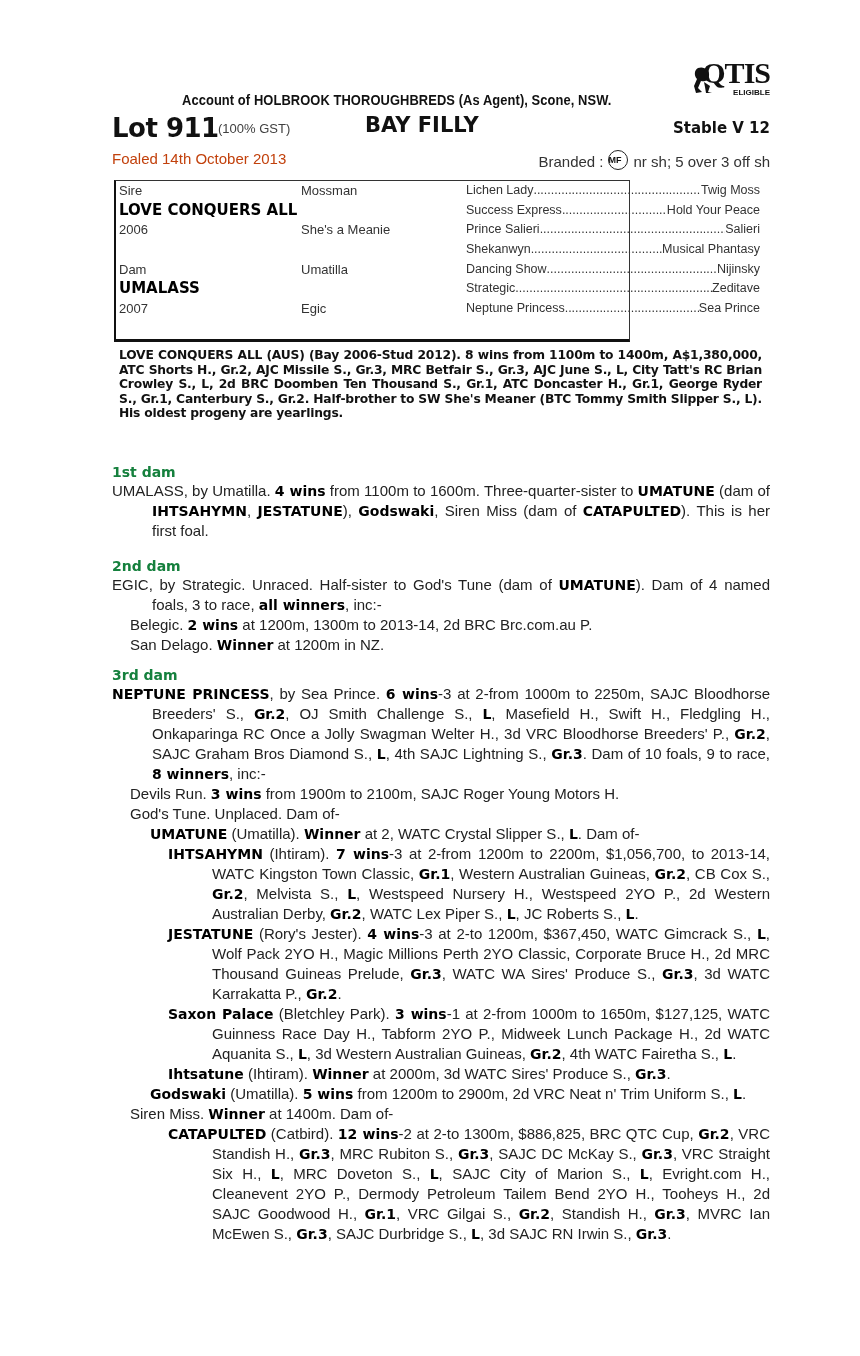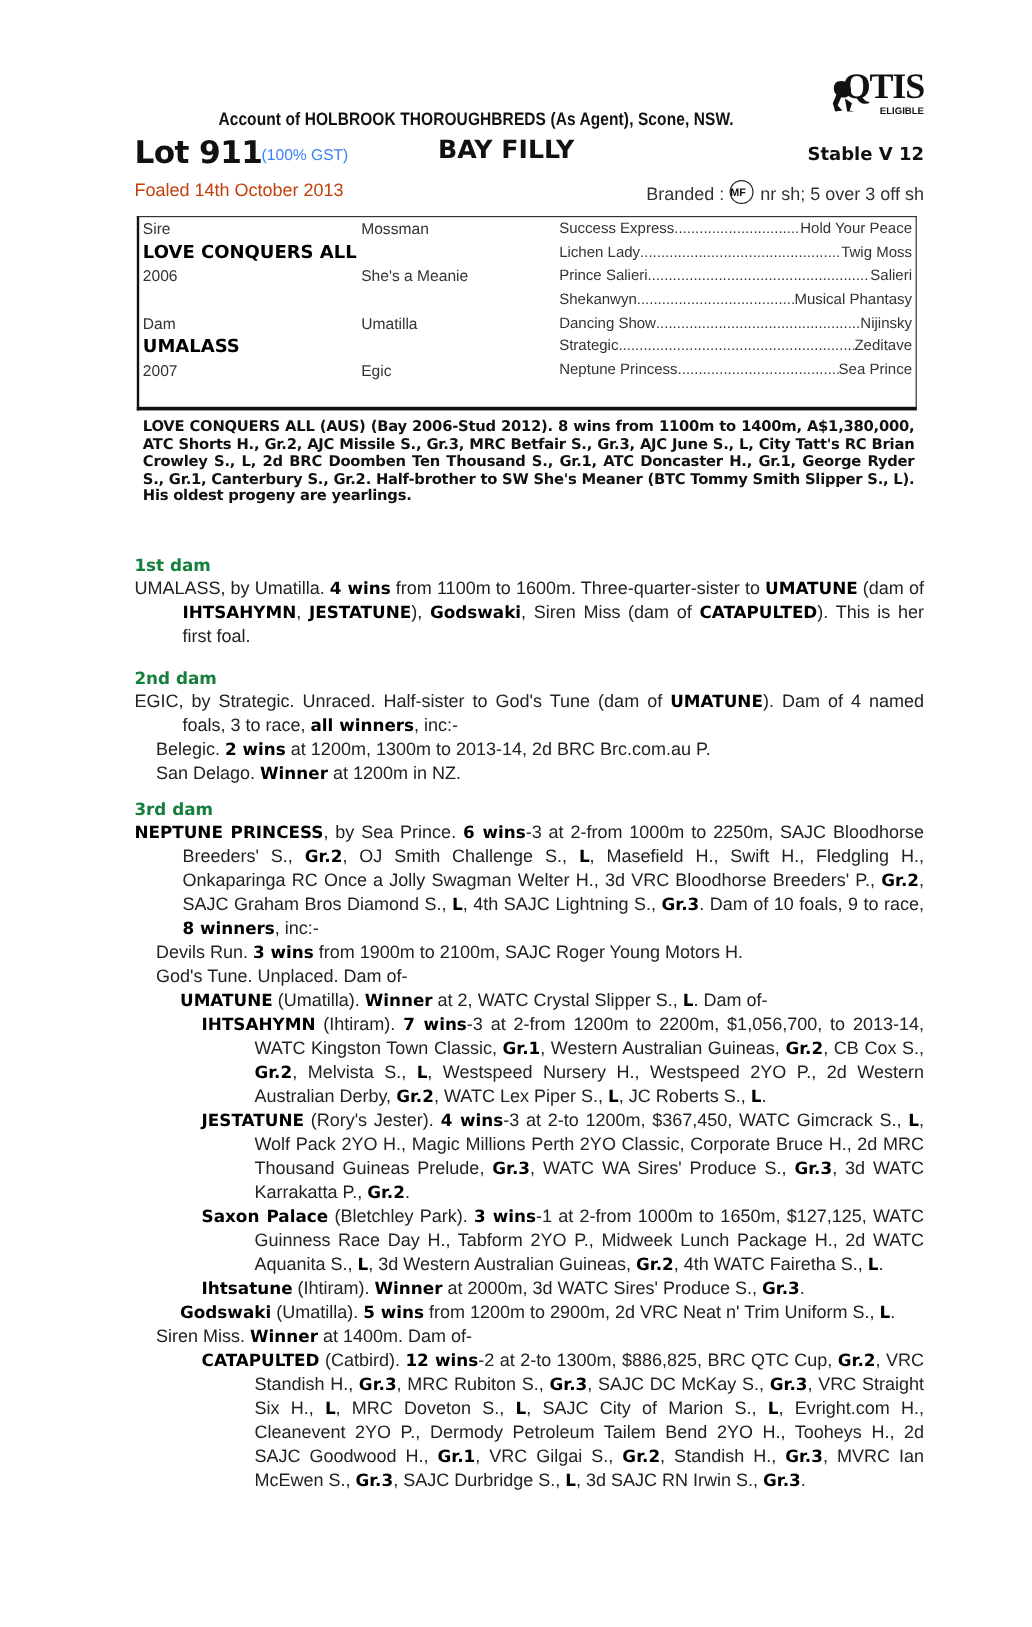--- a/index.html
+++ b/index.html
@@ -7,29 +7,29 @@
   .page { position: absolute; left: 112px; top: 0; width: 658px; }
 
   .logo { position: absolute; left: 578px; top: 58px; width: 80px; height: 42px; }
   .logo .otis { position: absolute; right: 0; top: 0; font-family: "Liberation Serif", serif; font-size: 30px; font-weight: bold; letter-spacing: -1px; line-height: 30px; }
   .logo .elig { position: absolute; right: 0; top: 30px; font-family: "Liberation Sans", sans-serif; font-size: 8px; font-weight: bold; letter-spacing: 0px; }
   .logo .horse { position: absolute; left: 2px; top: 8px; width: 22px; height: 28px; }
 
   .account { position: absolute; left: 70px; top: 91px; font-size: 15px; font-weight: bold; transform: scaleX(0.86); transform-origin: left; white-space: nowrap; letter-spacing: 0.1px; }
   .lotline { position: absolute; left: 0; top: 113px; width: 658px; height: 28px; }
   .lot { position: absolute; left: 0; top: 0; font-size: 26px; font-weight: bold; font-family: "DejaVu Sans", sans-serif; letter-spacing: -0.5px; }
-  .gst { position: absolute; left: 106px; top: 8px; font-size: 13px; color: #3b82f6; }
+  .gst { position: absolute; left: 106px; top: 8px; font-size: 13px; color: #404040; }
   .title { position: absolute; left: 253px; top: 0; font-size: 21px; font-weight: bold; font-family: "DejaVu Sans", sans-serif; }
   .stable { position: absolute; right: 0; top: 6px; font-size: 15px; font-weight: bold; font-family: "DejaVu Sans", sans-serif; }
 
   .foaled { position: absolute; left: 0; top: 150px; font-size: 15px; color: #c2410c; }
   .branded { position: absolute; right: 0; top: 150px; font-size: 15px; color: #333; white-space: nowrap; }
   .brand-icon { display: inline-block; width: 18px; height: 18px; border: 1.5px solid #222; border-radius: 50%; font-size: 9px; font-weight: bold; text-align: left; line-height: 18px; vertical-align: 4px; margin: 0 6px 0 4px; color: #111; }
 
-  .pedbox { position: absolute; left: 2px; top: 180px; width: 650px; height: 162px; border: 1px solid #333; border-left: 2px solid #111; border-bottom: 3px solid #111; box-sizing: border-box; }
+  .pedbox { position: absolute; left: 2px; top: 180px; width: 516px; height: 162px; border: 1px solid #333; border-left: 2px solid #111; border-bottom: 3px solid #111; box-sizing: border-box; }
   .ped-col1 { position: absolute; left: 3px; top: 0; width: 180px; }
   .ped-col2 { position: absolute; left: 185px; top: 0; width: 160px; }
   .ped-col3 { position: absolute; left: 350px; top: 0; width: 294px; }
   .prow { height: 19.7px; line-height: 19.7px; font-size: 13px; color: #333; white-space: nowrap; }
   .prow.big { font-size: 15px; font-weight: bold; color: #000; font-family: "DejaVu Sans", sans-serif; }
   .gp { display: flex; font-size: 12.5px; color: #333; height: 19.7px; line-height: 19.7px; }
   .gp .l { white-space: nowrap; }
   .gp .dots { flex: 1; overflow: hidden; white-space: nowrap; letter-spacing: 0px; }
   .gp .dots::after { content: "........................................................................................................"; }
   .gp .r { white-space: nowrap; }
@@ -87,28 +87,28 @@
       <div class="prow">Mossman</div>
       <div class="prow"></div>
       <div class="prow">She's a Meanie</div>
       <div class="prow"></div>
       <div class="prow">Umatilla</div>
       <div class="prow"></div>
       <div class="prow">Egic</div>
     </div>
     <div class="ped-col3" id="gp-col">
         <div class="gp">
+          <span class="l">Lichen Lady</span>
+          <span class="dots"></span>
+          <span class="r">Twig Moss</span>
+        </div>
+        <div class="gp">
           <span class="l">Success Express</span>
           <span class="dots"></span>
           <span class="r">Hold Your Peace</span>
-        </div>
-        <div class="gp">
-          <span class="l">Lichen Lady</span>
-          <span class="dots"></span>
-          <span class="r">Twig Moss</span>
         </div>
         <div class="gp">
           <span class="l">Prince Salieri</span>
           <span class="dots"></span>
           <span class="r">Salieri</span>
         </div>
         <div class="gp">
           <span class="l">Shekanwyn</span>
           <span class="dots"></span>
           <span class="r">Musical Phantasy</span>

